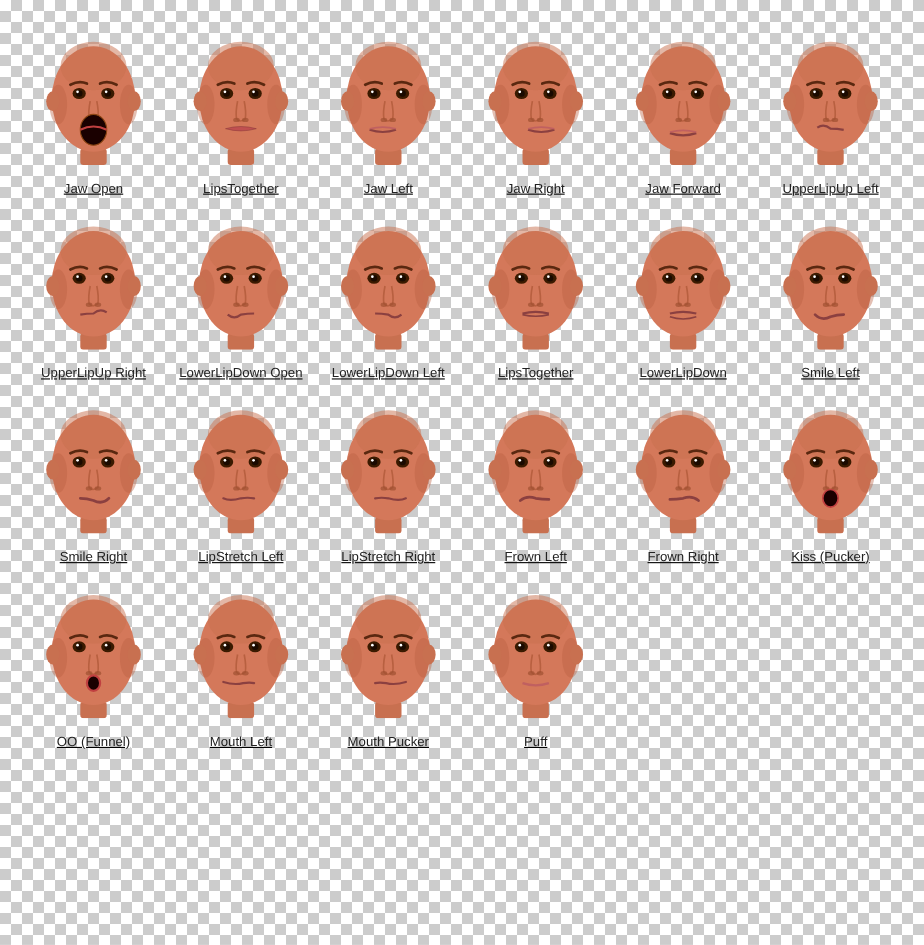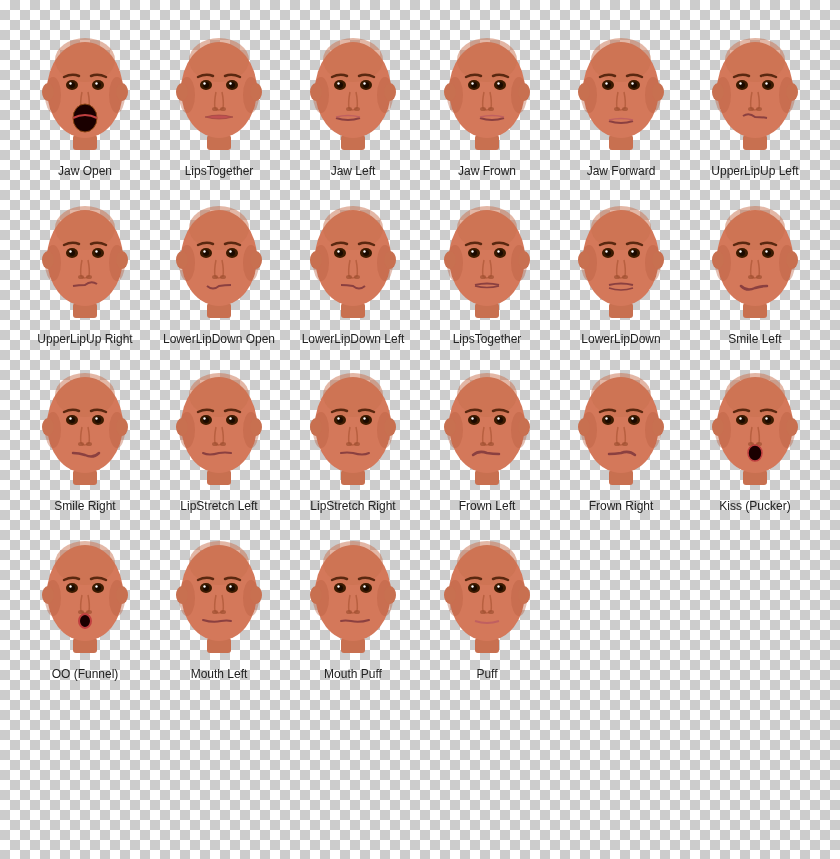--- a/index.html
+++ b/index.html
@@ -21,20 +21,21 @@
       display: grid;
       grid-template-columns: repeat(6, 1fr);
       gap: 8px 4px;
       padding: 10px;
     }
     .item {
       display: flex;
       flex-direction: column;
       align-items: center;
       text-align: center;
+      text-decoration: underline;
     }
     .face-container {
       width: 120px;
       height: 140px;
       position: relative;
       display: flex;
       align-items: center;
       justify-content: center;
     }
     .label {
@@ -201,21 +202,21 @@
     <ellipse cx="63" cy="55" rx="6" ry="5" fill="#3a1a00"></ellipse>
     <ellipse cx="63" cy="55" rx="3" ry="3" fill="#1a0a00"></ellipse>
     <ellipse cx="61.5" cy="53.5" rx="1.2" ry="1.2" fill="white"></ellipse>
 
     <g transform="translate(5, 0)">
       <path d="M38,88 Q50,92 62,88" stroke="#8B4040" stroke-width="2" fill="none"></path>
       <path d="M38,87 Q50,84 62,87" stroke="#c06060" stroke-width="1.5" fill="none"></path>
     </g>
   </svg>
       </div>
-      <div class="label">Jaw Frown</div>
+      <div class="label">Jaw Right</div>
     </div>
     <div class="item">
       <div class="face-container">
         <svg class="face-svg" viewBox="0 0 100 120" xmlns="http://www.w3.org/2000/svg">
 
     <rect x="38" y="105" width="24" height="15" rx="3" fill="#c87050"></rect>
 
     <ellipse cx="50" cy="60" rx="38" ry="48" fill="#d4785a"></ellipse>
 
     <ellipse cx="50" cy="30" rx="30" ry="22" fill="#c8704e" opacity="0.5"></ellipse>
@@ -856,21 +857,21 @@
     <ellipse cx="35.5" cy="53.5" rx="1.2" ry="1.2" fill="white"></ellipse>
     <ellipse cx="63" cy="55" rx="6" ry="5" fill="#3a1a00"></ellipse>
     <ellipse cx="63" cy="55" rx="3" ry="3" fill="#1a0a00"></ellipse>
     <ellipse cx="61.5" cy="53.5" rx="1.2" ry="1.2" fill="white"></ellipse>
 
     <g transform="translate(0, 0)">
       <path d="M38,88 Q42,87 48,88 Q56,90 66,87" stroke="#8B4040" stroke-width="2" fill="none" stroke-linecap="round"></path>
     </g>
   </svg>
       </div>
-      <div class="label">Mouth Puff</div>
+      <div class="label">Mouth Pucker</div>
     </div>
     <div class="item">
       <div class="face-container">
         <svg class="face-svg" viewBox="0 0 100 120" xmlns="http://www.w3.org/2000/svg">
 
     <rect x="38" y="105" width="24" height="15" rx="3" fill="#c87050"></rect>
 
     <ellipse cx="50" cy="60" rx="38" ry="48" fill="#d4785a"></ellipse>
 
     <ellipse cx="50" cy="30" rx="30" ry="22" fill="#c8704e" opacity="0.5"></ellipse>

